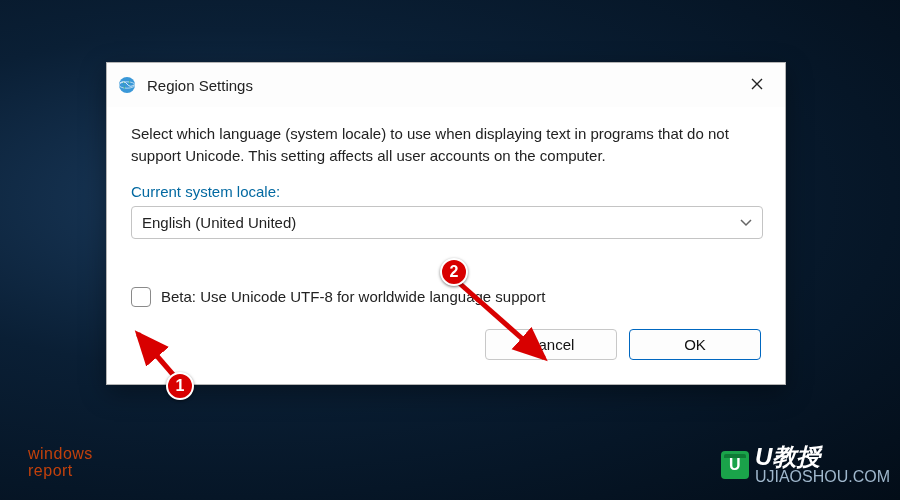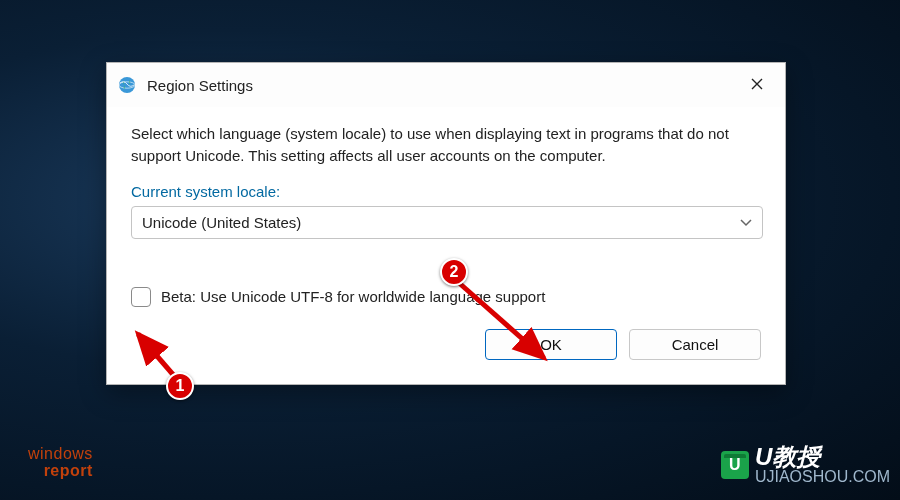--- a/index.html
+++ b/index.html
@@ -136,21 +136,21 @@
     .wm-left {
       position: absolute;
       left: 28px; bottom: 20px;
       color: #c2410c;
       font-size: 16px;
       line-height: 1.05;
       letter-spacing: 0.5px;
       font-weight: 300;
       margin-top: 28px;
     }
-    .wm-left .r2 { font-weight: 700; text-align: right; }
+    .wm-left .r2 { font-weight: 400; }
     .wm-right {
       position: absolute;
       right: 10px; bottom: 14px;
       display: flex; align-items: center; gap: 6px;
       color: #fff;
     }
     .wm-right .badge {
       width: 28px; height: 28px;
       background: #1aa34a;
       border-radius: 4px;
@@ -195,36 +195,36 @@
           </svg>
       </span>
     </div>
   </div>
 
   <div class="content">
     <p class="desc">Select which language (system locale) to use when displaying text in programs that do not support Unicode. This setting affects all user accounts on the computer.</p>
     <p class="label">Current system locale:</p>
 
     <div class="dropdown">
-      <span>Unicode (United States)</span>
+      <span>English (United United)</span>
       <span class="chevron">
         <svg width="12" height="8" viewBox="0 0 12 8">
             <path d="M1 1 L6 6 L11 1" stroke="#666" stroke-width="1.5" fill="none"></path>
           </svg>
       </span>
     </div>
 
     <div class="checkbox-row">
       <div class="checkbox"></div>
       <span class="checkbox-label">Beta: Use Unicode UTF-8 for worldwide language support</span>
     </div>
 
     <div class="button-row">
+      <div class="btn btn-secondary">Cancel</div>
       <div class="btn btn-primary">OK</div>
-      <div class="btn btn-secondary">Cancel</div>
     </div>
   </div>
 </div>
 
 <svg class="arrow" style="left:128px; top:326px;" width="70" height="60">
   <defs>
       <marker id="ah1" markerWidth="8" markerHeight="8" refX="6" refY="3" orient="auto">
         <path d="M0,0 L7,3 L0,6 Z" fill="#d80000"></path>
       </marker>
     </defs>

